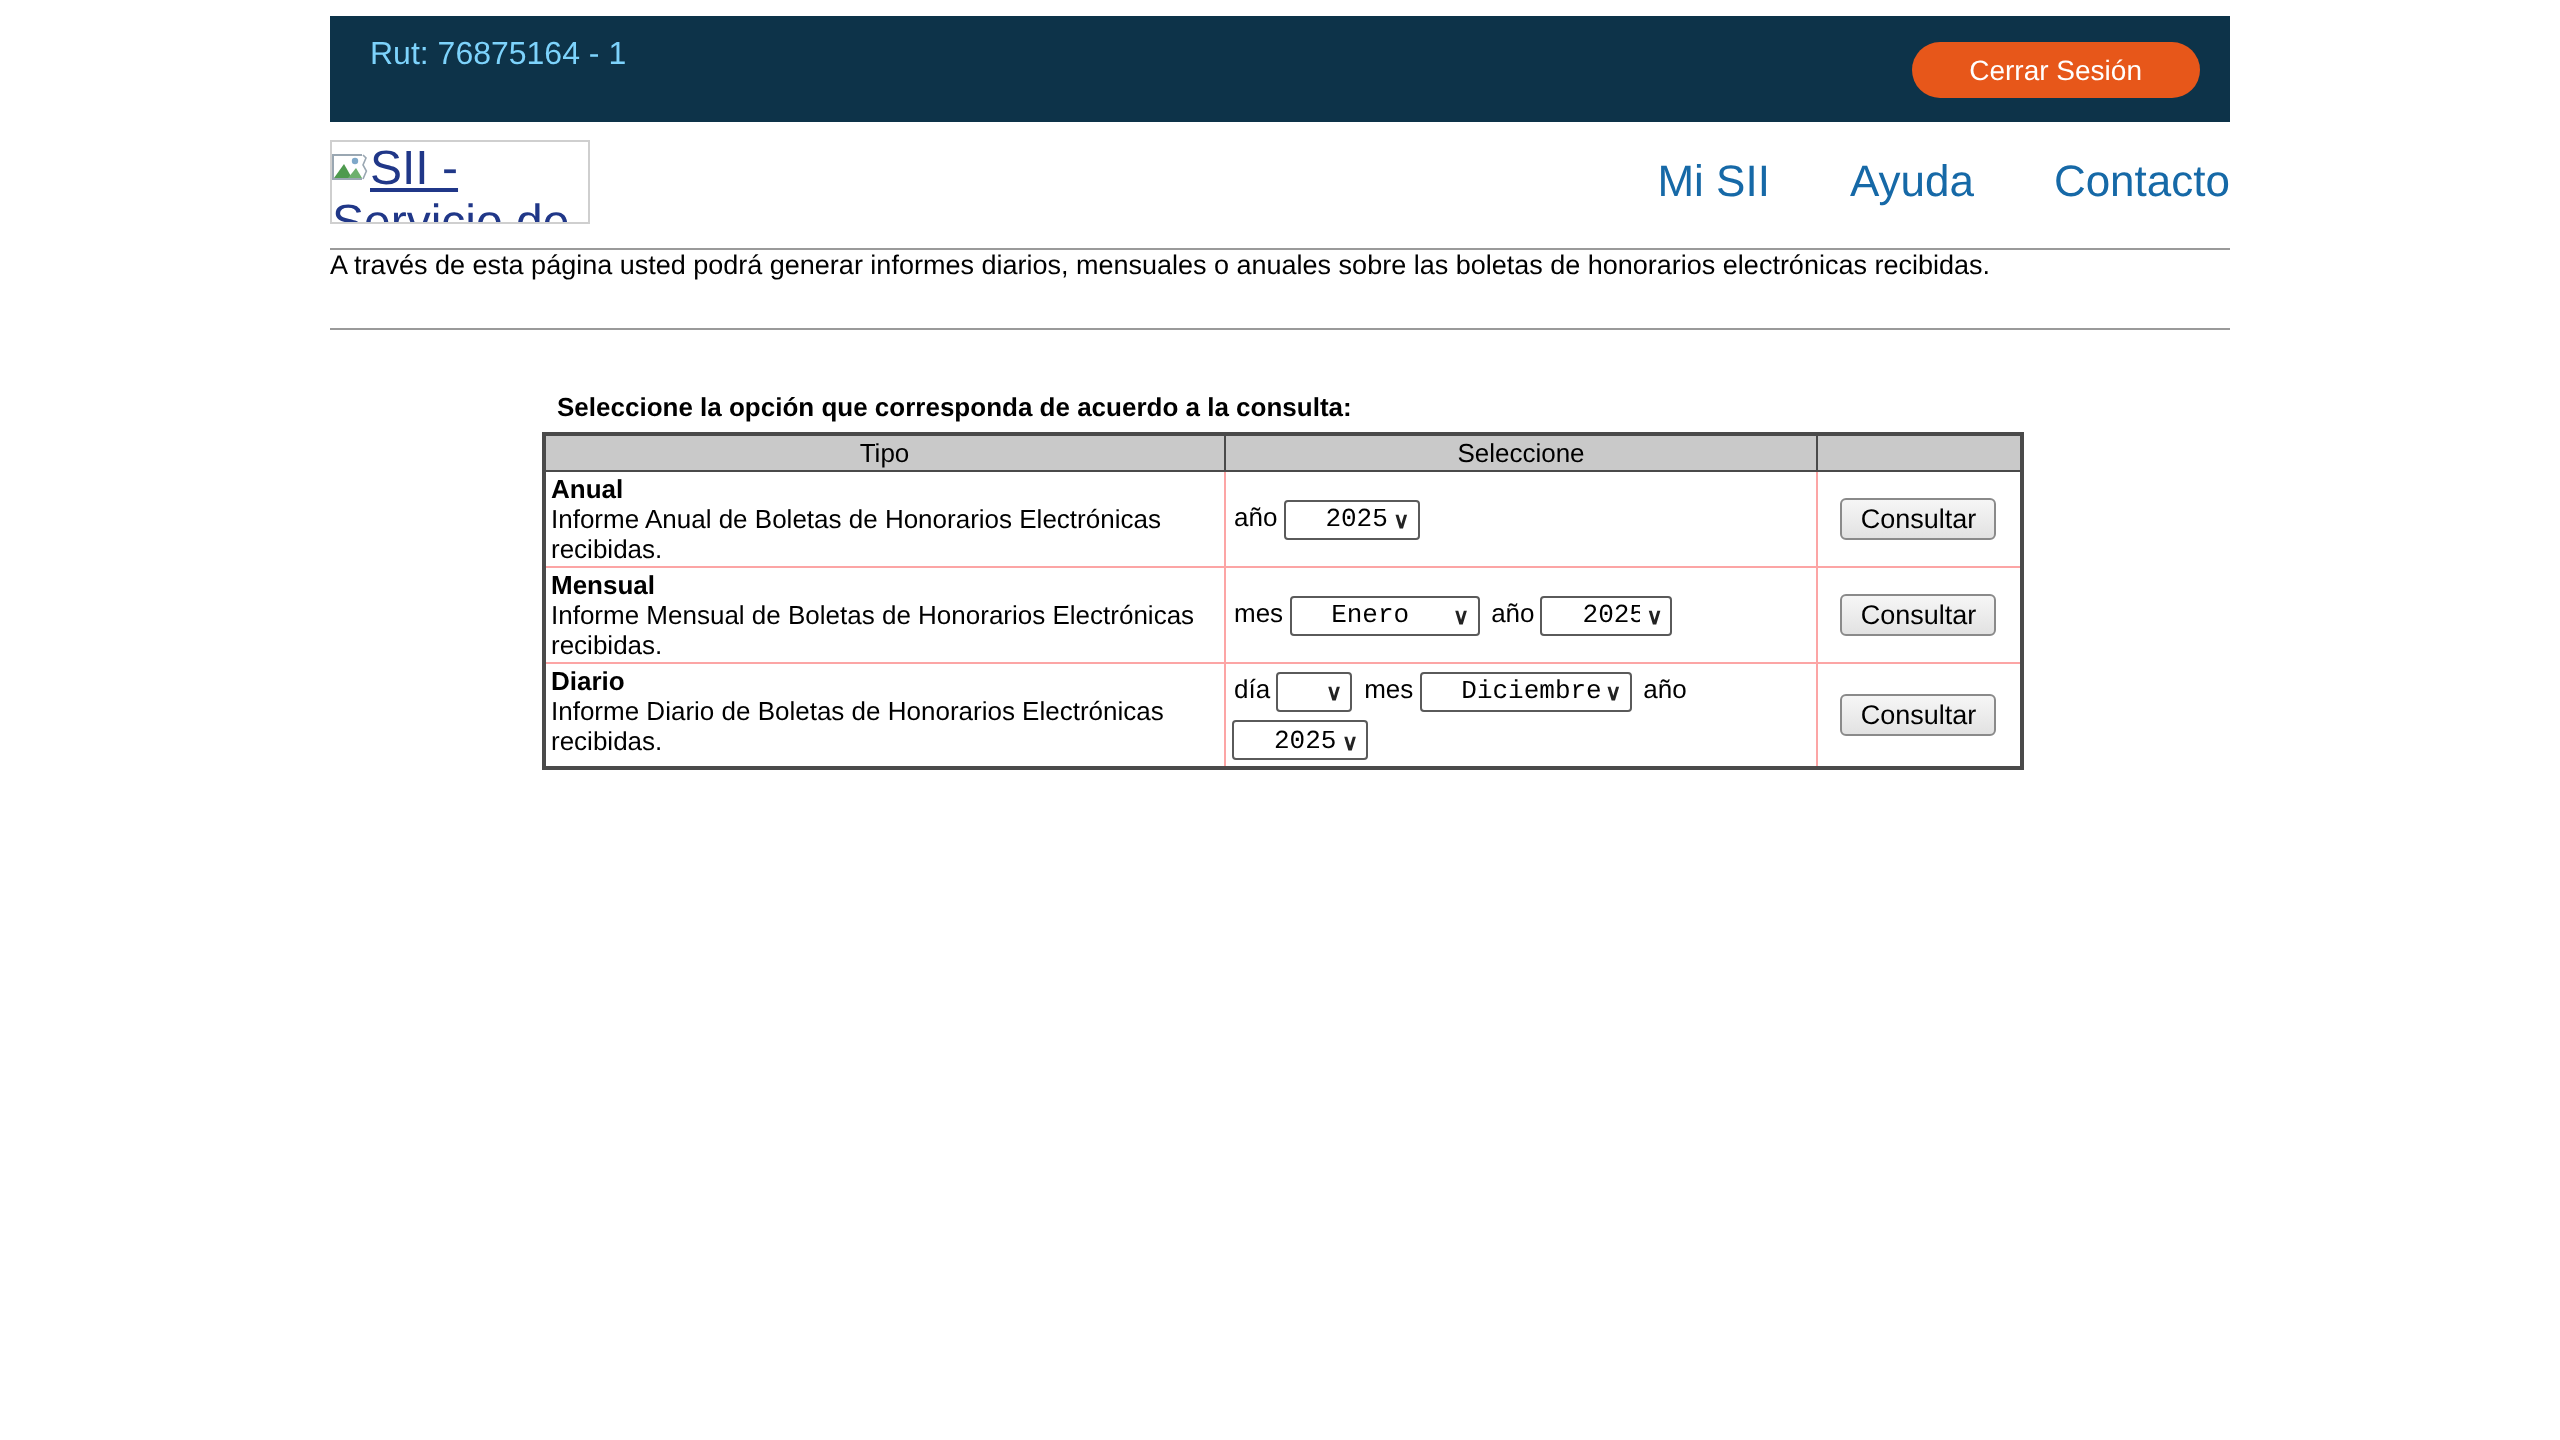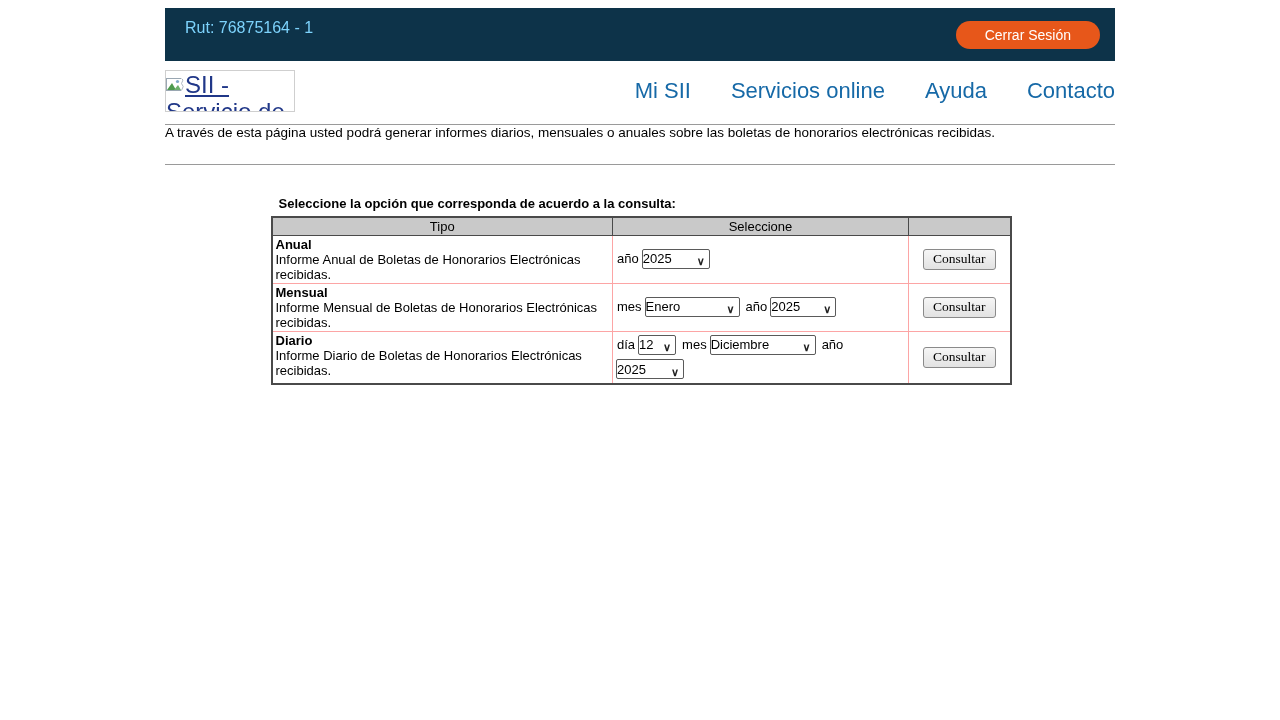--- a/index.html
+++ b/index.html
@@ -111,43 +111,43 @@
     padding: 1px 3px;
   }
   td.type-cell { vertical-align: top; line-height: 15px; }
   .type-name { font-weight: bold; }
   td.controls-cell { vertical-align: middle; line-height: 24px; }
   .ctl-label { margin: 0 3px 0 1px; }
   .sel { position: relative; display: inline-block; vertical-align: middle; }
   .sel select {
     appearance: none;
     -webkit-appearance: none;
-    font-family: Liberation Sans, sans-serif;
+    font-family: Liberation Mono, monospace;
     font-size: 13px;
     height: 20px;
     background: #fff;
     border: 1px solid #5a5a5a;
     border-radius: 2px;
-    padding: 0 15px 0 0;
+    padding: 0 15px 0 20px;
     margin-right: 5px;
     cursor: pointer;
   }
   .sel::after {
     content: "∨";
     position: absolute;
     right: 10px;
     top: 2px;
     font-size: 11px;
     font-weight: bold;
     pointer-events: none;
     color: #222;
   }
   td.button-cell { text-align: center; vertical-align: middle; }
   .consultar-btn {
-    font-family: Liberation Serif, serif;
+    font-family: Liberation Sans, sans-serif;
     font-size: 13.5px;
     padding: 1px 9px;
     height: 21px;
     background: linear-gradient(#f6f6f6, #e2e2e2);
     border: 1px solid #8a8a8a;
     border-radius: 3px;
     color: #000;
     cursor: pointer;
   }
   td.h47 { height: 47px; }
@@ -170,21 +170,20 @@
         <rect x="0.5" y="0.5" width="15" height="12" fill="#ffffff" stroke="#9aa7b2"></rect>
         <polygon points="1,12 6,5 10,12" fill="#4e9a4e"></polygon>
         <polygon points="8,12 12,7 15,12" fill="#6db06d"></polygon>
         <circle cx="11.5" cy="3.5" r="1.6" fill="#7fa8c9"></circle>
         <polygon points="16,0 18,2 16,6 18,9 16,13 15,13 15,0" fill="#ffffff"></polygon>
         <polyline points="15.5,0.5 17,2 15.5,5.5 17.2,8.5 15.5,12.5" fill="none" stroke="#9aa7b2" stroke-width="0.8"></polyline>
       </svg><span>SII - Servicio de</span>
     </a>
     <nav class="nav">
       <a>Mi SII</a>
-      <a>Servicios online</a>
       <a>Ayuda</a>
       <a>Contacto</a>
     </nav>
   </div>
 
   <p class="page-desc">A través de esta página usted podrá generar informes diarios, mensuales o anuales sobre las boletas de honorarios electrónicas recibidas.</p>
   <hr class="section-divider">
 
   <div class="table-zone">
     <div class="table-caption">Seleccione la opción que corresponda de acuerdo a la consulta:</div>

